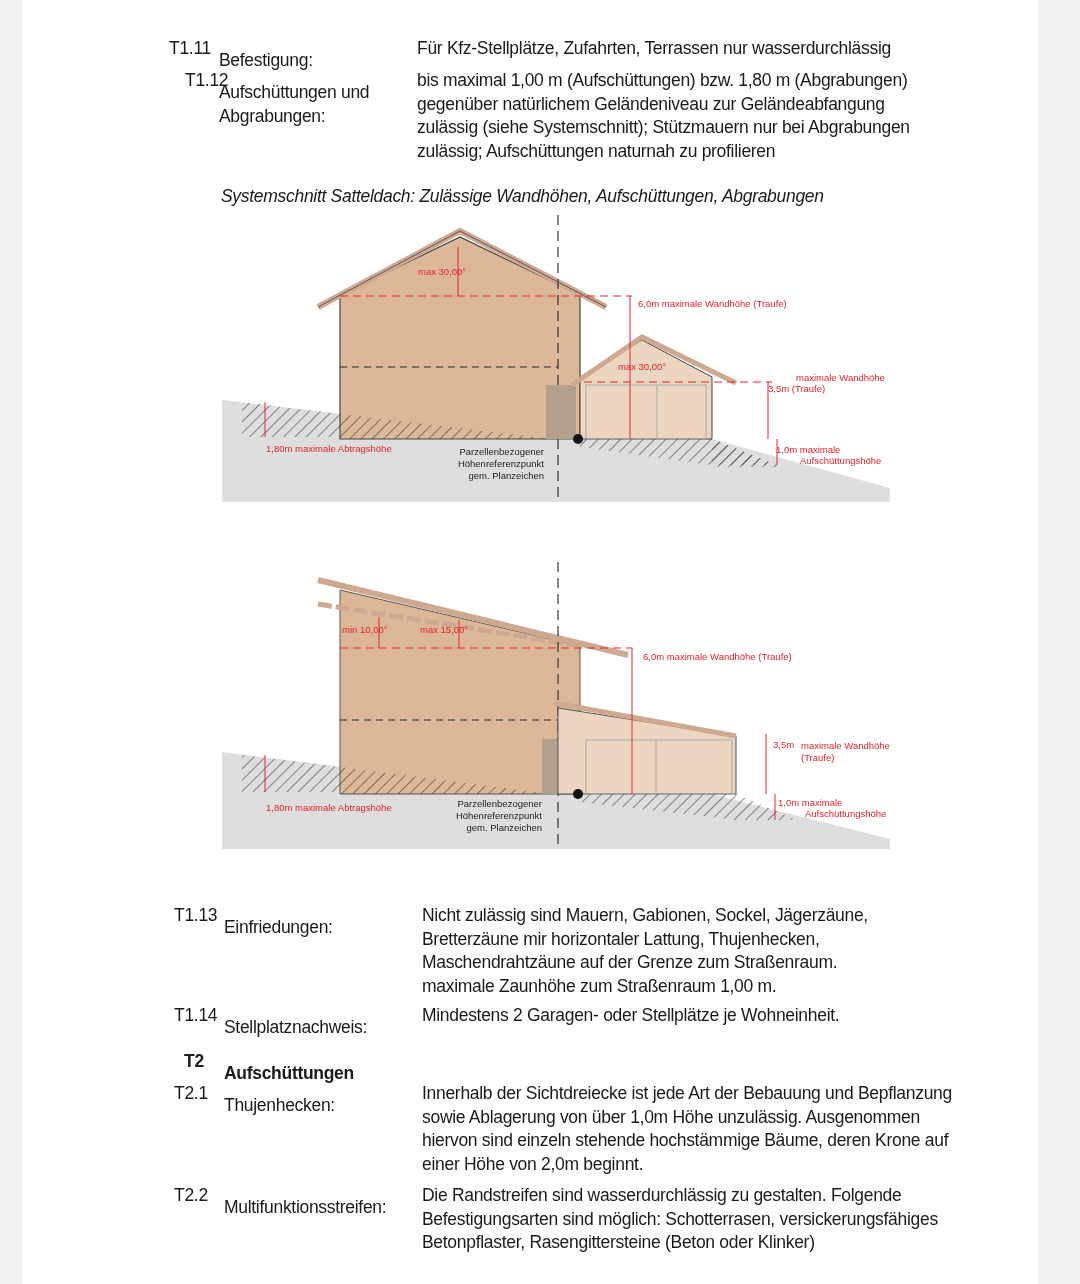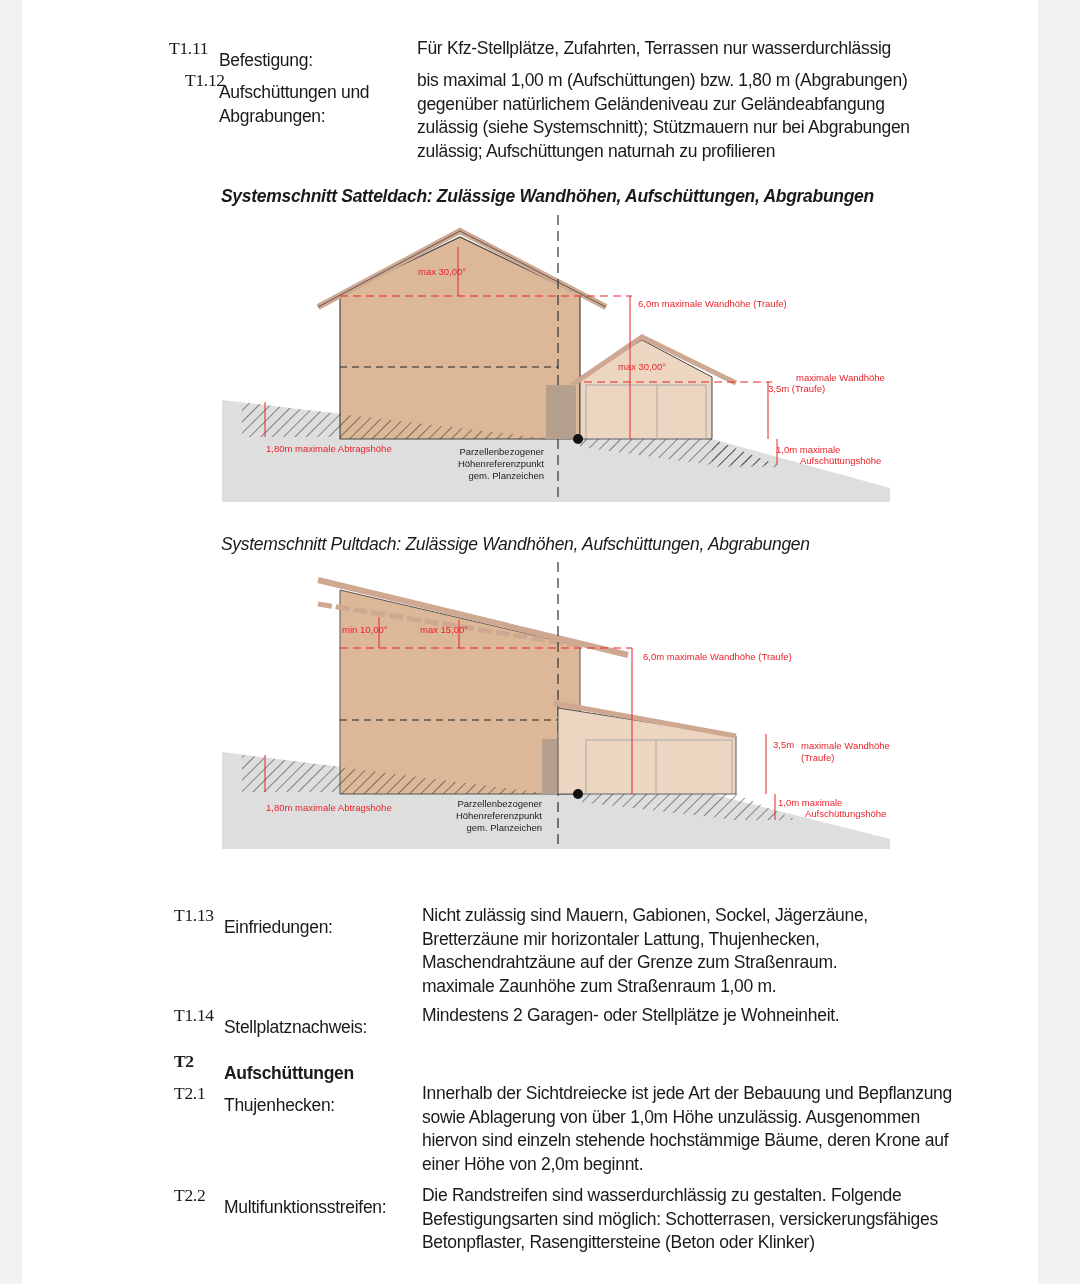--- a/index.html
+++ b/index.html
@@ -2,21 +2,21 @@
 <html><head>
 <meta charset="utf-8">
 <style>
   html, body { margin: 0; padding: 0; }
   body {
     width: 1080px; height: 1284px; background: #f1f2f4; position: relative;
     font-family: "Liberation Sans", sans-serif; color: #1a1a1a; overflow: hidden;
   }
   .page { position: absolute; left: 22px; top: 0; width: 1016px; height: 1284px; background: #ffffff; }
   .row { position: absolute; font-size: 17.5px; line-height: 23.5px; letter-spacing: -0.3px; }
-  .num { position: absolute; font-family: Liberation Serif, serif; }
+  .num { position: absolute; }
   .lbl { position: absolute; margin-top: 12px; }
   .txt { position: absolute; white-space: pre-line; }
   .bold { font-weight: bold; }
   .caption { position: absolute; font-style: italic; font-size: 17.5px; letter-spacing: -0.3px; }
   svg text { font-family: "Liberation Sans", sans-serif; }
   .red { fill: #e8232a; font-size: 9.5px; }
   .blk { fill: #222; font-size: 9.5px; }
 </style>
 </head>
 <body>
@@ -32,21 +32,21 @@
   <div class="row" style="left:147px; top:69px;">
     <span class="num" style="left:16px">T1.12</span>
     <span class="lbl txt" style="left:50px; width:200px">Aufschüttungen und
 Abgrabungen:</span>
     <span class="txt" style="left:248px; width:560px">bis maximal 1,00 m (Aufschüttungen) bzw. 1,80 m (Abgrabungen)
 gegenüber natürlichem Geländeniveau zur Geländeabfangung
 zulässig (siehe Systemschnitt); Stützmauern nur bei Abgrabungen
 zulässig; Aufschüttungen naturnah zu profilieren</span>
   </div>
 
-  <div class="caption" style="left:199px; top:186px;font-weight:bold;">Systemschnitt Satteldach: Zulässige Wandhöhen, Aufschüttungen, Abgrabungen</div>
+  <div class="caption" style="left:199px; top:186px;">Systemschnitt Satteldach: Zulässige Wandhöhen, Aufschüttungen, Abgrabungen</div>
 
   <svg style="position:absolute; left:200px; top:215px;" width="670" height="290" viewBox="0 0 670 290">
     <defs>
       <pattern id="hatch" patternUnits="userSpaceOnUse" width="8" height="8" patternTransform="rotate(45)">
         <line x1="0" y1="0" x2="0" y2="8" stroke="#222" stroke-width="1"></line>
       </pattern>
     </defs>
 
     <polygon points="0,185 335,224 490,224 668,273 668,287 0,287" fill="#dedede"></polygon>
 
@@ -87,21 +87,20 @@
     <text class="red" x="574" y="166">maximale Wandhöhe</text>
     <text class="red" x="546" y="177">3,5m  (Traufe)</text>
     <text class="red" x="554" y="238">1,0m maximale</text>
     <text class="red" x="578" y="249">Aufschüttungshöhe</text>
     <text class="red" x="44" y="237">1,80m  maximale Abtragshöhe</text>
     <text class="blk" x="322" y="240" text-anchor="end">Parzellenbezogener</text>
     <text class="blk" x="322" y="252" text-anchor="end">Höhenreferenzpunkt</text>
     <text class="blk" x="322" y="264" text-anchor="end">gem. Planzeichen</text>
   </svg>
 
-  <div class="caption" style="left:199px; top:534px;">Systemschnitt Pultdach: Zulässige Wandhöhen, Aufschüttungen, Abgrabungen</div>
 
   <svg style="position:absolute; left:200px; top:562px;" width="670" height="290" viewBox="0 0 670 290">
     <defs>
       <pattern id="hatch2" patternUnits="userSpaceOnUse" width="8" height="8" patternTransform="rotate(45)">
         <line x1="0" y1="0" x2="0" y2="8" stroke="#222" stroke-width="1"></line>
       </pattern>
     </defs>
     <polygon points="0,190 335,232 490,232 668,277 668,287 0,287" fill="#dedede"></polygon>
     <polygon points="20,193 118,205 118,230 20,230" fill="url(#hatch2)"></polygon>
     <polygon points="118,28 358,84 358,232 118,232" fill="#dcb898" stroke="#555" stroke-width="1"></polygon>
@@ -147,21 +146,21 @@
 maximale Zaunhöhe zum Straßenraum 1,00 m.</span>
   </div>
 
   <div class="row" style="left:152px; top:1004px;">
     <span class="num" style="left:0">T1.14</span>
     <span class="lbl" style="left:50px; width:200px">Stellplatznachweis:</span>
     <span class="txt" style="left:248px; width:560px">Mindestens 2 Garagen- oder Stellplätze je Wohneinheit.</span>
   </div>
 
   <div class="row bold" style="left:152px; top:1050px;">
-    <span class="num" style="left:0">T2</span>
+    <span class="num" style="left:10px">T2</span>
     <span class="lbl" style="left:50px; width:300px">Aufschüttungen</span>
   </div>
 
   <div class="row" style="left:152px; top:1082px;">
     <span class="num" style="left:0">T2.1</span>
     <span class="lbl" style="left:50px; width:200px">Thujenhecken:</span>
     <span class="txt" style="left:248px; width:580px">Innerhalb der Sichtdreiecke ist jede Art der Bebauung und Bepflanzung
 sowie Ablagerung von über 1,0m Höhe unzulässig. Ausgenommen
 hiervon sind einzeln stehende hochstämmige Bäume, deren Krone auf
 einer Höhe von 2,0m beginnt.</span>

